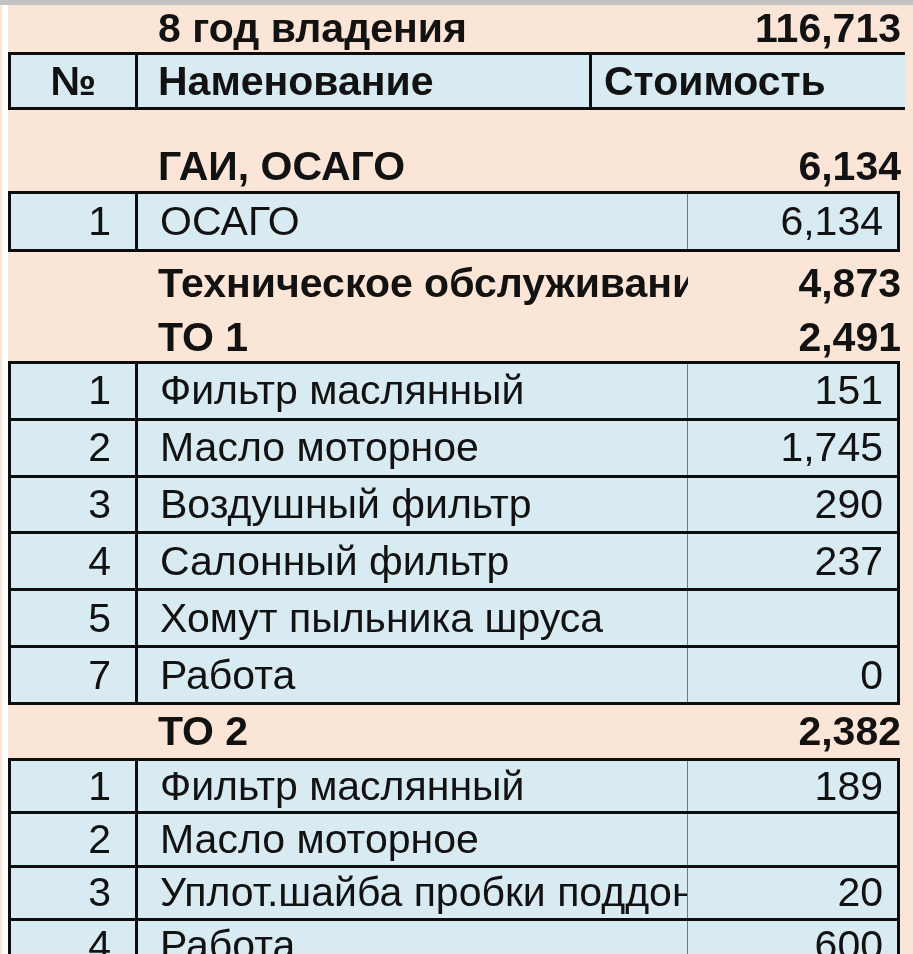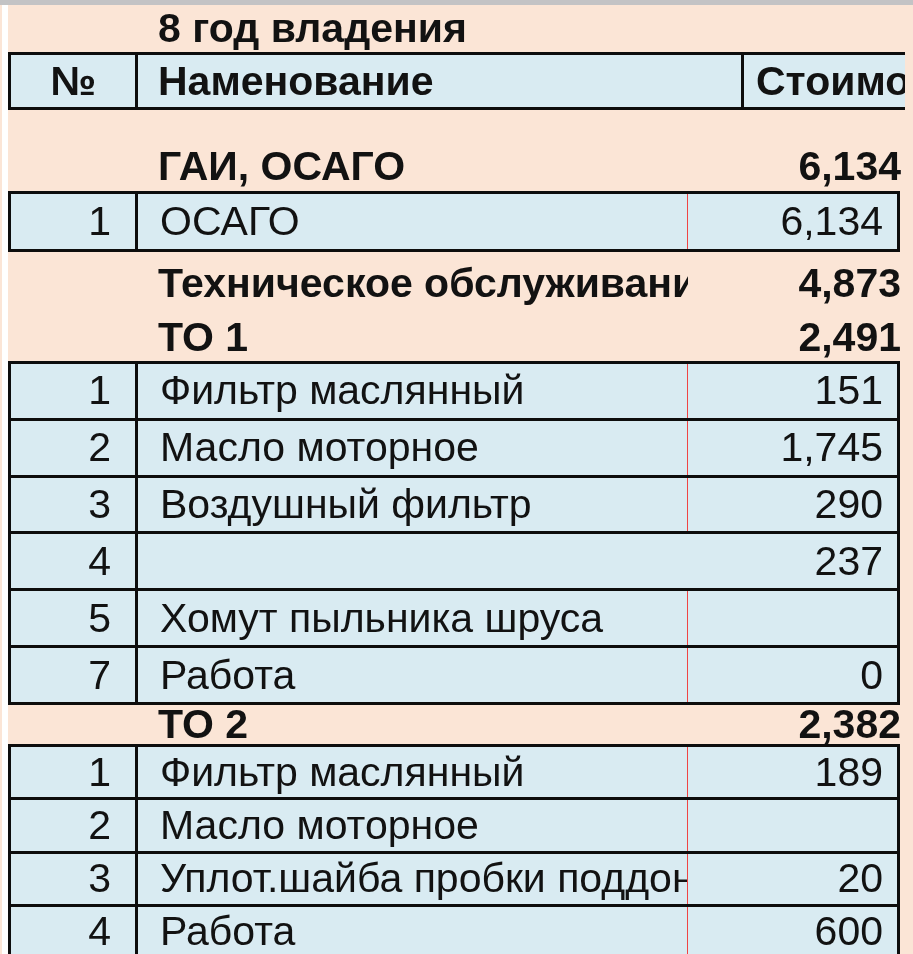--- a/index.html
+++ b/index.html
@@ -15,30 +15,30 @@
   .sheet{position:absolute;left:8px;top:5px;width:905px;display:flex;flex-direction:column;}
 
   
   .sec{display:flex;align-items:center;font-weight:bold;font-size:41px;}
   .sec-name{width:530px;padding-left:150px;white-space:nowrap;overflow:hidden;flex:none;}
   .sec-value{flex:1;text-align:right;padding-right:12px;white-space:nowrap;}
   .h-year{height:47px;}
   .h-gai{height:50px;margin-top:31px;}
   .h-to{height:62px;}
   .h-to1{height:47px;}
-  .h-to2{height:39px;}
+  .h-to2{height:53px;}
 
   
   .header-row{
     box-sizing:border-box;height:58px;width:897px;
     background:#d9ebf2;border:3px solid #0d0d0d;border-right:none;
     display:flex;align-items:stretch;font-weight:bold;font-size:41px;
   }
   .h-num{width:127px;border-right:3px solid #0d0d0d;display:flex;align-items:center;justify-content:center;box-sizing:border-box;}
-  .h-name{width:606px;border-right:3px solid #0d0d0d;display:flex;align-items:center;padding-left:20px;box-sizing:border-box;}
+  .h-name{width:454px;border-right:3px solid #0d0d0d;display:flex;align-items:center;padding-left:20px;box-sizing:border-box;}
   .h-cost{flex:1;display:flex;align-items:center;padding-left:12px;white-space:nowrap;overflow:hidden;}
 
   
   .grid{
     box-sizing:border-box;width:892px;background:#d9ebf2;
     border:3px solid #0d0d0d;display:flex;flex-direction:column;font-size:41px;
   }
   .g-osago{height:61px;}
   .g-to1{height:344px;}
   .g-to2{height:216px;}
@@ -54,20 +54,21 @@
 <body>
 
 <div class="screen">
   <div class="top-strip"></div>
   <div class="left-gutter"></div>
 
   <div class="sheet">
 
     <div class="sec h-year">
       <div class="sec-name">8 год владения</div>
+      <div class="sec-value">116,713</div>
     </div>
 
     <div class="header-row">
       <div class="h-num">№</div>
       <div class="h-name">Наменование</div>
       <div class="h-cost">Стоимость</div>
     </div>
 
     <div class="sec h-gai">
       <div class="sec-name">ГАИ, ОСАГО</div>
@@ -103,20 +104,21 @@
         <div class="c-name">Масло моторное</div>
         <div class="c-value">1,745</div>
       </div>
       <div class="trow">
         <div class="c-num">3</div>
         <div class="c-name">Воздушный фильтр</div>
         <div class="c-value">290</div>
       </div>
       <div class="trow">
         <div class="c-num">4</div>
+        <div class="c-name">Салонный фильтр</div>
         <div class="c-value">237</div>
       </div>
       <div class="trow">
         <div class="c-num">5</div>
         <div class="c-name">Хомут пыльника шруса</div>
       </div>
       <div class="trow">
         <div class="c-num">7</div>
         <div class="c-name">Работа</div>
         <div class="c-value">0</div>

